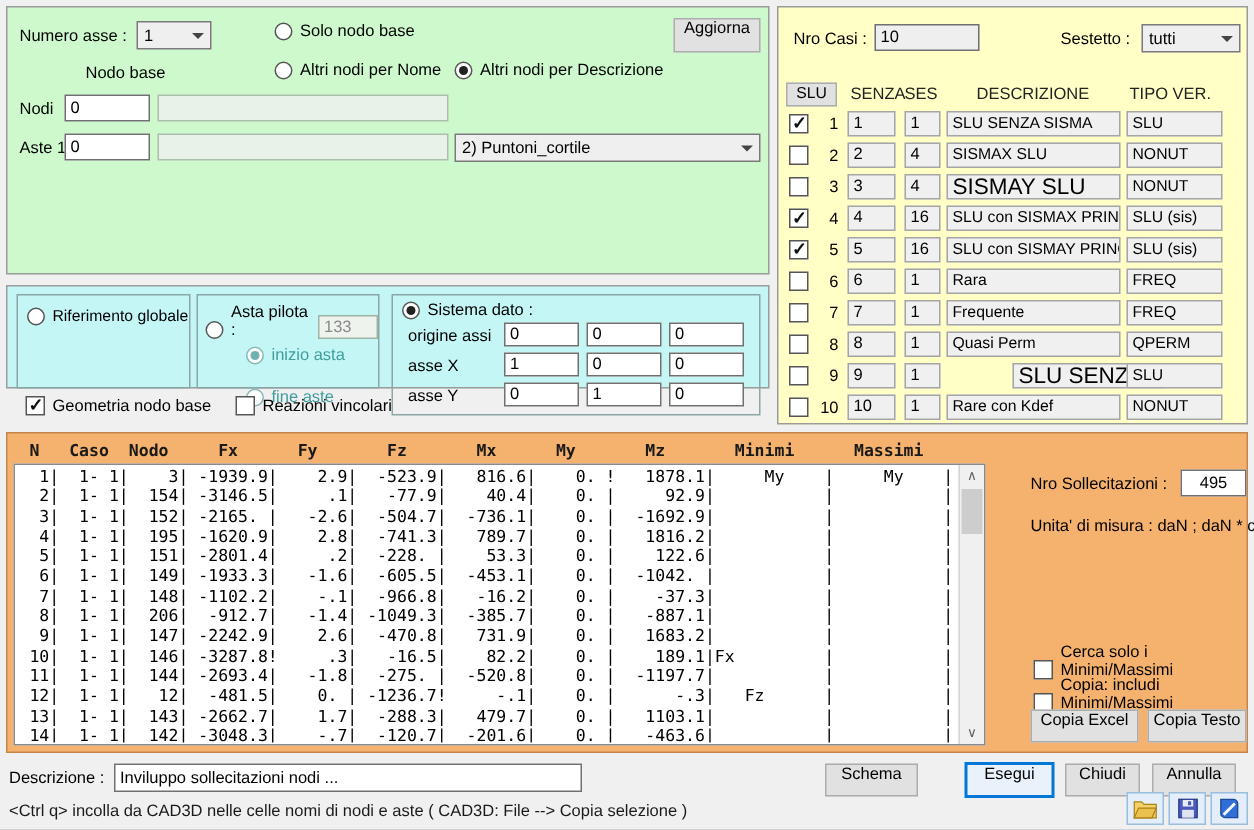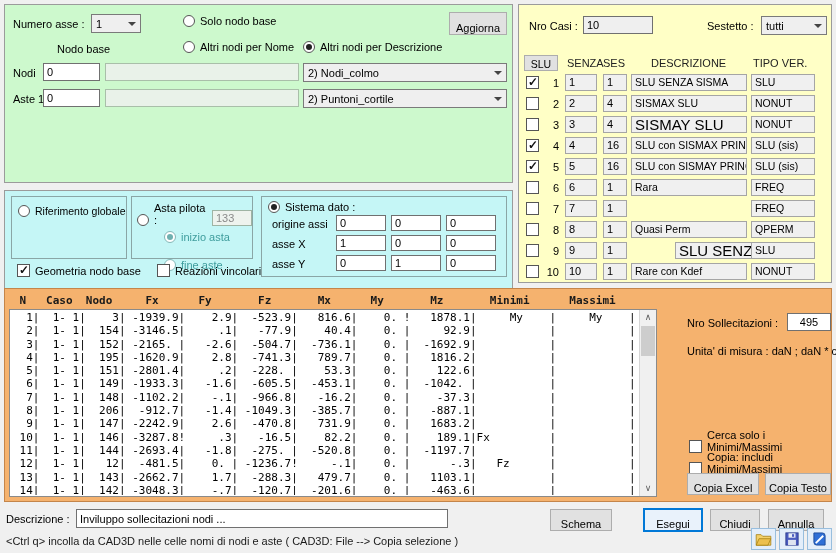--- a/index.html
+++ b/index.html
@@ -2,35 +2,35 @@
 <html><head>
 <meta charset="utf-8">
 <style>
   html,body{margin:0;padding:0;background:#f0f0f0;}
   .window{position:relative;width:836px;height:553px;background:#f0f0f0;
     font-family:"Liberation Sans",sans-serif;font-size:11px;color:#000;overflow:hidden;
     border-bottom:1px solid #b5b5b5;}
   .a{position:absolute;}
   .panel{position:absolute;border:1px solid #9b9b9b;box-sizing:border-box;}
   .green{left:4px;top:4px;width:509px;height:179px;background:#cdf9cd;}
-  .cyan{left:4px;top:190px;width:509px;height:118px;background:#c5f6f6;}
+  .cyan{left:4px;top:190px;width:509px;height:69px;background:#c5f6f6;}
   .yellow{left:518px;top:4px;width:314px;height:279px;background:#ffffc6;}
   .orange{left:4px;top:288px;width:828px;height:214px;background:#f5b26e;border-color:#c4854a;}
   .lbl{white-space:nowrap;}
   input.txt{border:1px solid #707070;background:#fff;font:11px "Liberation Sans",sans-serif;
     padding:1px 3px;box-sizing:border-box;}
   input.gray{background:#efefef;}
   input.dis{background:#eef3ee;border-color:#9fb4a4;color:#8a8a8a;}
   .dis-field{background:#e9f2e9;border:1px solid #a9bfa9;box-sizing:border-box;}
   .combo{background:#efefef;border:1px solid #7a7a7a;box-sizing:border-box;
     display:flex;align-items:center;padding:0 4px;}
   .combo .chev{margin-left:auto;width:0;height:0;border:4px solid transparent;
     border-top-color:#444;margin-top:5px;}
   .btn{background:#e1e1e1;border:1px solid #adadad;box-sizing:border-box;
-    display:flex;align-items:flex-end;justify-content:center;font-size:11px;cursor:default;}
+    display:flex;align-items:flex-start;justify-content:center;font-size:11px;cursor:default;}
   .btn.default{border:2px solid #0078d7;background:#e9f2fb;}
   .radio{width:12px;height:12px;border:1px solid #555;border-radius:50%;background:#fff;
     display:inline-block;position:relative;flex:none;box-sizing:border-box;}
   .radio.on::after{content:"";position:absolute;left:2px;top:2px;width:6px;height:6px;
     border-radius:50%;background:#222;}
   .radio.dis{border-color:#84b8b8;}
   .radio.dis.on::after{background:#6fb0b0;}
   .check{width:13px;height:13px;border:1px solid #555;background:#fff;display:inline-block;
     position:relative;flex:none;box-sizing:border-box;}
   .check.on::after{content:"\2713";position:absolute;left:1px;top:-2px;font-size:12px;
@@ -81,24 +81,20 @@
       <span>Altri nodi  per Nome</span>
     </div>
     <div class="a opt" style="left:298px;top:36px">
       <span class="radio on"></span>
       <span>Altri nodi per Descrizione</span>
     </div>
 
     <span class="a lbl" style="left:8px;top:62px">Nodi</span>
     <input class="a txt" style="left: 38px; top: 58px; width: 57px; height: 18px;" value="0">
     <div class="a dis-field" style="left:100px;top:58px;width:194px;height:18px"></div>
-    <div class="a combo" style="left:298px;top:58px;width:204px;height:19px">
-      <span>2) Nodi_colmo</span>
-      <span class="chev"></span>
-    </div>
 
     <span class="a lbl" style="left:8px;top:88px">Aste 1</span>
     <input class="a txt" style="left: 38px; top: 84px; width: 57px; height: 18px;" value="0">
     <div class="a dis-field" style="left:100px;top:84px;width:194px;height:18px"></div>
     <div class="a combo" style="left:298px;top:84px;width:204px;height:19px">
       <span>2) Puntoni_cortile</span>
       <span class="chev"></span>
     </div>
   </section>
 
@@ -166,20 +162,21 @@
           <div class="val-box" style="left: 46px; top: 1px; width: 32px;">6</div>
           <div class="val-box" style="left: 84px; top: 1px; width: 24px;">1</div>
           <div class="val-box" style="left: 112px; top: 1px; width: 116px; font-size: 10.5px;">Rara</div>
           <div class="val-box" style="left: 232px; top: 1px; width: 64px; font-size: 10.5px;">FREQ</div>
         </div>
         <div class="a" style="left: 0px; top: 126px; width: 314px; height: 21px;">
           <span class="check" style="position: absolute; left: 7px; top: 3px;"></span>
           <span class="a lbl" style="left: 24px; top: 4px; width: 16px; text-align: right;">7</span>
           <div class="val-box" style="left: 46px; top: 1px; width: 32px;">7</div>
           <div class="val-box" style="left: 84px; top: 1px; width: 24px;">1</div>
+          <div class="val-box" style="left: 112px; top: 1px; width: 116px; font-size: 10.5px;">Frequente</div>
           <div class="val-box" style="left: 232px; top: 1px; width: 64px; font-size: 10.5px;">FREQ</div>
         </div>
         <div class="a" style="left: 0px; top: 147px; width: 314px; height: 21px;">
           <span class="check" style="position: absolute; left: 7px; top: 3px;"></span>
           <span class="a lbl" style="left: 24px; top: 4px; width: 16px; text-align: right;">8</span>
           <div class="val-box" style="left: 46px; top: 1px; width: 32px;">8</div>
           <div class="val-box" style="left: 84px; top: 1px; width: 24px;">1</div>
           <div class="val-box" style="left: 112px; top: 1px; width: 116px; font-size: 10.5px;">Quasi Perm</div>
           <div class="val-box" style="left: 232px; top: 1px; width: 64px; font-size: 10.5px;">QPERM</div>
         </div>
@@ -287,21 +284,21 @@
     </div>
     <div class="a btn" style="left:682px;top:184px;width:72px;height:22px">
       <span>Copia Excel</span>
     </div>
     <div class="a btn" style="left:760px;top:184px;width:66px;height:22px">
       <span>Copia Testo</span>
     </div>
   </section>
 
   <span class="a lbl" style="left:6px;top:513px">Descrizione :</span>
-  <input class="a txt" style="left: 76px; top: 509px; width: 372px; height: 19px;" value="Inviluppo sollecitazioni nodi ...">
+  <input class="a txt" style="left: 76px; top: 509px; width: 312px; height: 19px;" value="Inviluppo sollecitazioni nodi ...">
 
   <div class="a btn" style="left:550px;top:509px;width:62px;height:22px">
     <span>Schema</span>
   </div>
   <div class="a btn default" style="left:643px;top:508px;width:60px;height:24px">
     <span>Esegui</span>
   </div>
   <div class="a btn" style="left:710px;top:509px;width:50px;height:22px">
     <span>Chiudi</span>
   </div>

